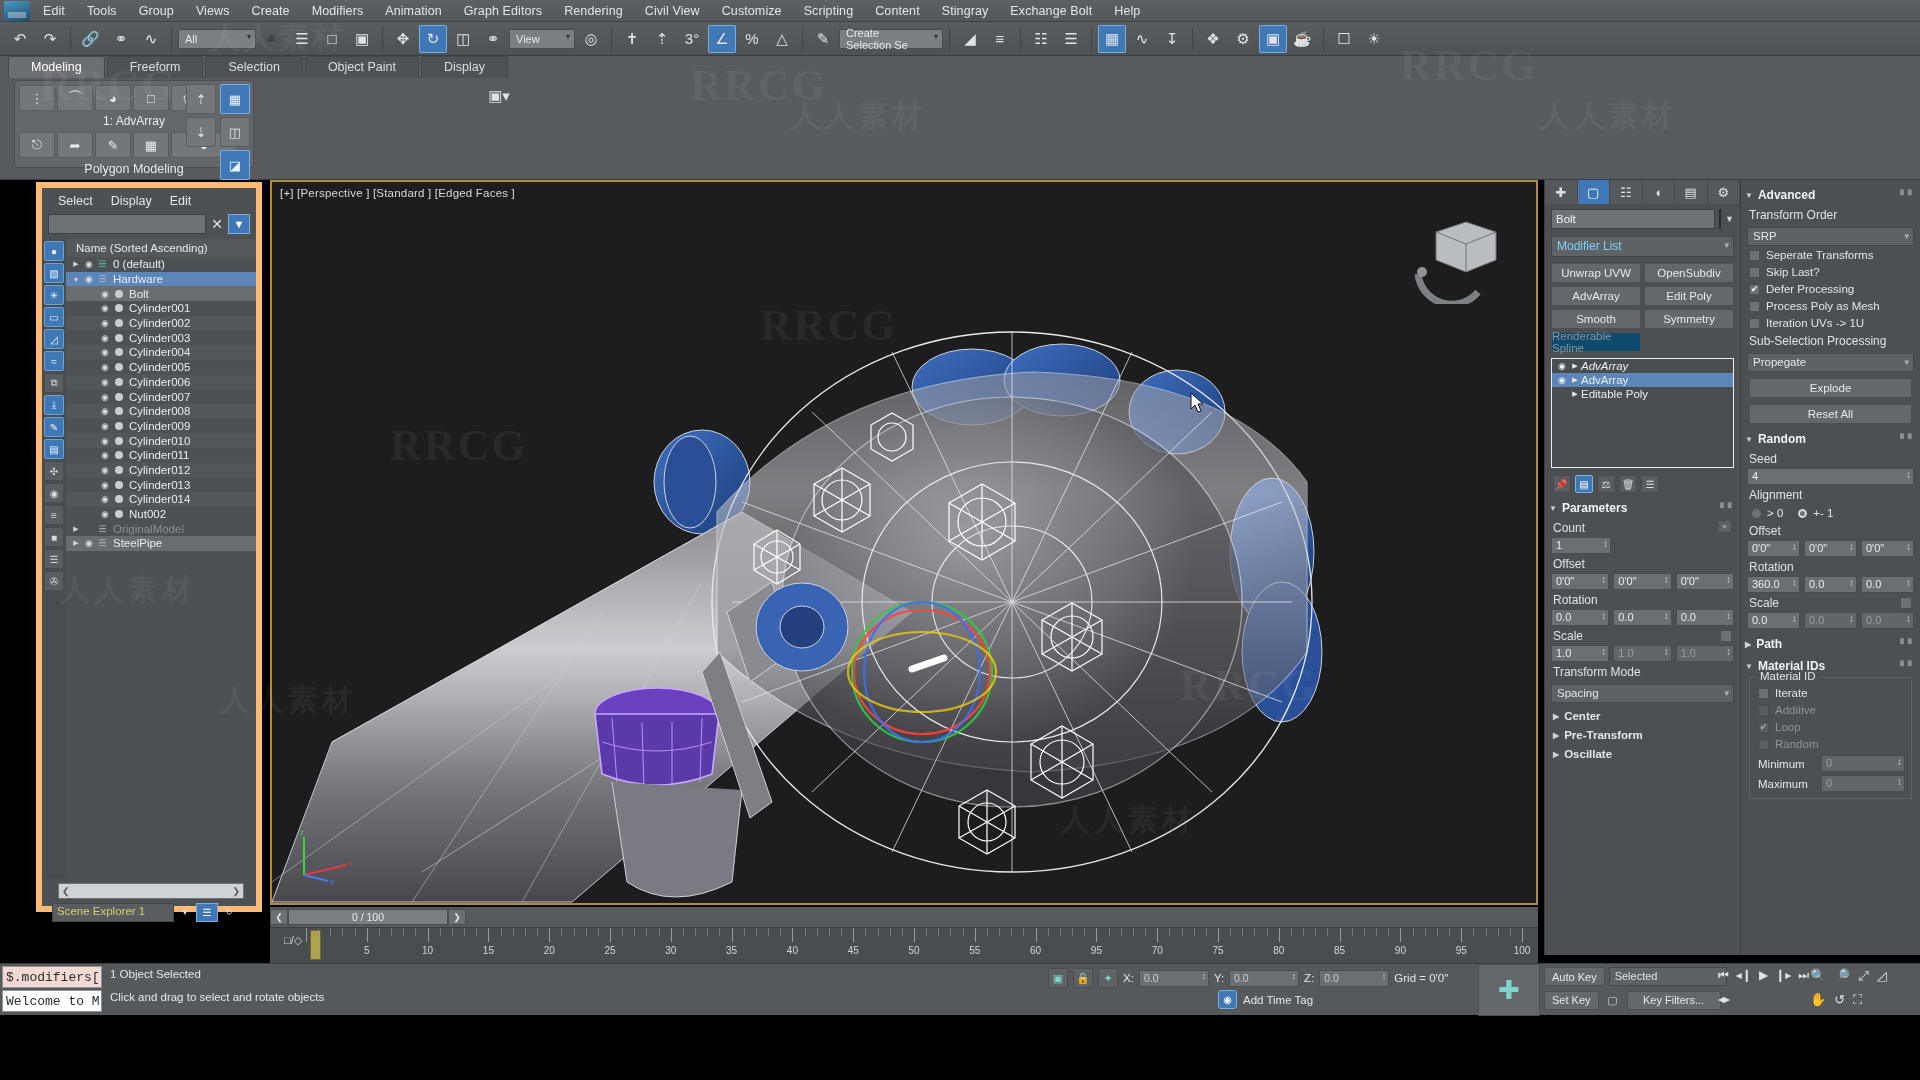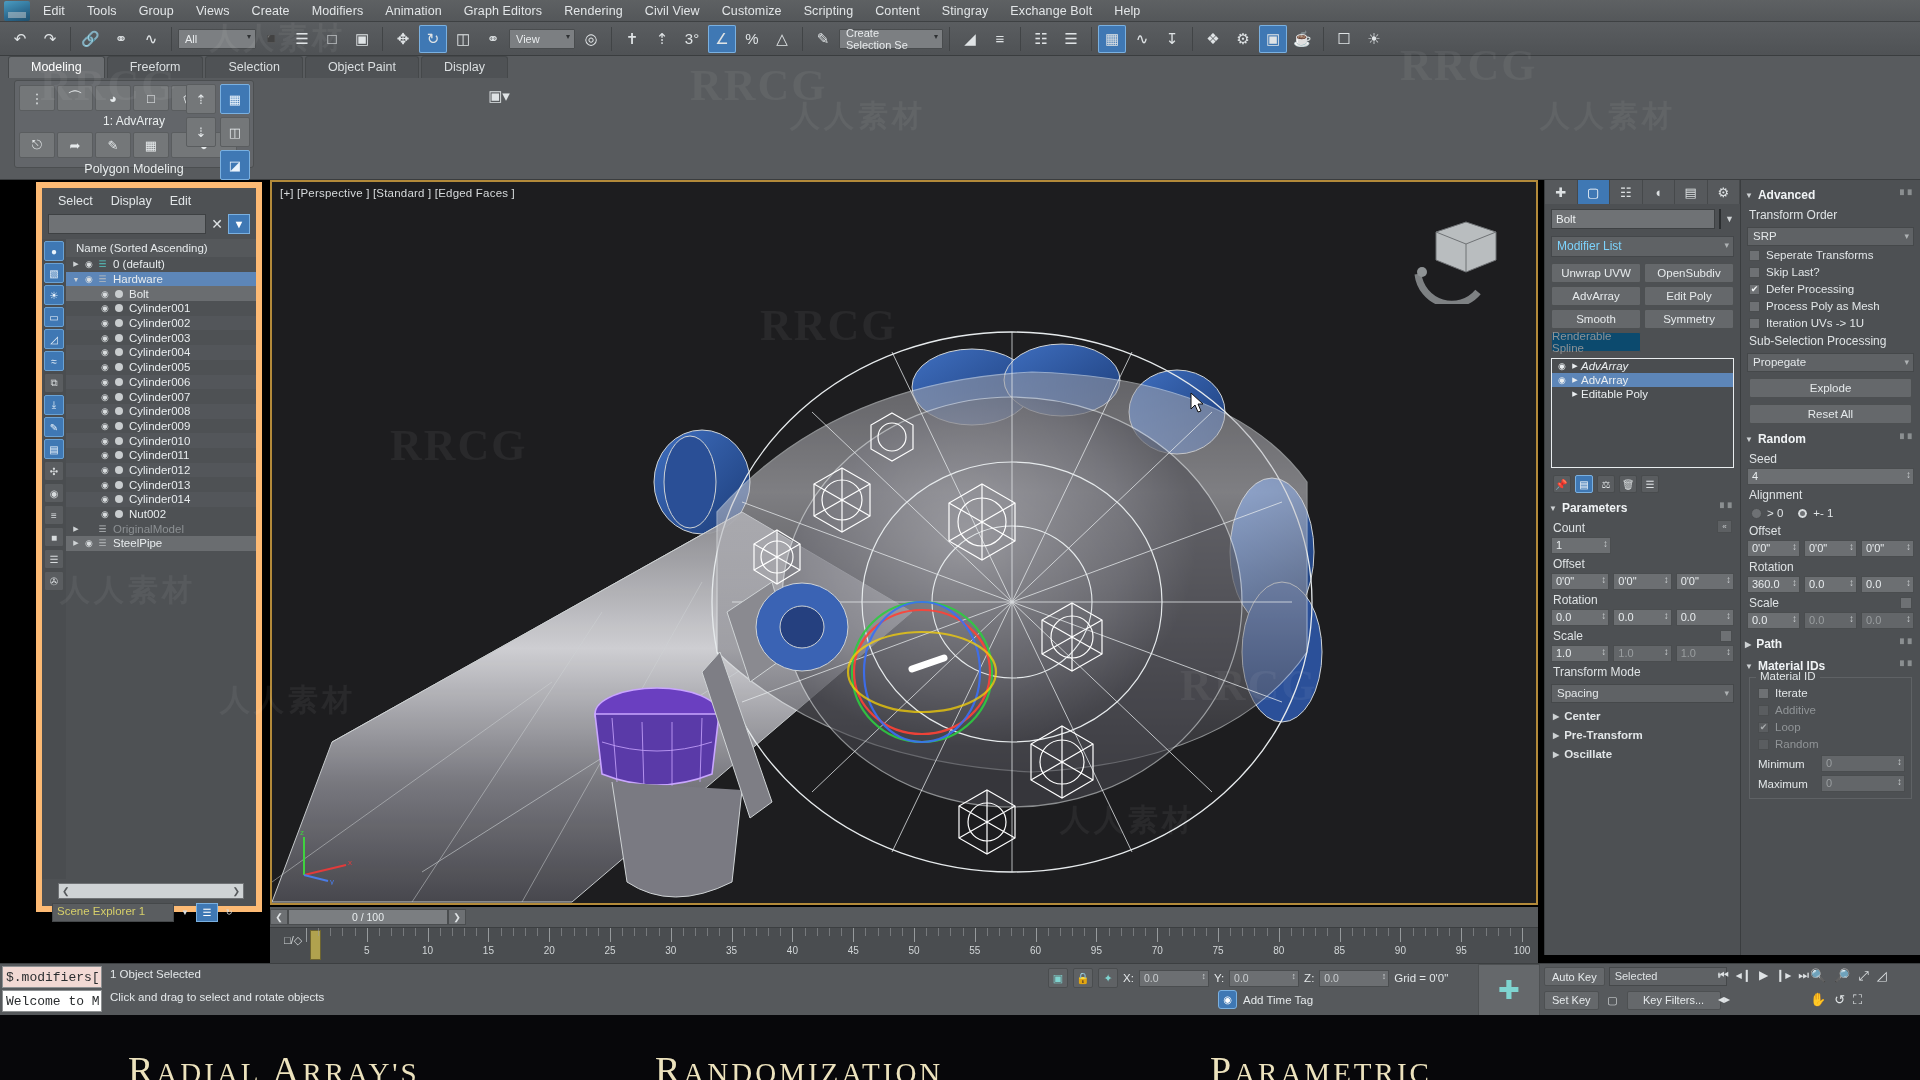--- a/index.html
+++ b/index.html
@@ -1156,28 +1156,20 @@
       <span class="nb">⤢</span>
       <span class="nb">◿</span>
     </div>
     <div style="position:absolute;left:1810px;top:28px;display:flex;gap:8px">
       <span class="nb">✋</span>
       <span class="nb">↺</span>
       <span class="nb">⛶</span>
     </div>
   </div>
 
-  <div class="caption">
-    <div id="caption-items">
-        <div class="cap-t" style="left: 128px; color: rgb(236, 226, 189);">R<span class="small">ADIAL</span> A<span class="small">RRAY'S</span></div>
-        <div class="cap-t" style="left: 655px; color: rgb(236, 226, 189);">R<span class="small">ANDOMIZATION</span></div>
-        <div class="cap-t" style="left: 1210px; color: rgb(236, 226, 189);">P<span class="small">ARAMETRIC</span></div>
-      </div>
-
-  </div>
 
   <div class="wm rrcg" style="left:40px;top:60px">RRCG</div>
   <div class="wm cn" style="left:210px;top:18px">人人素材</div>
   <div class="wm rrcg" style="left:690px;top:60px">RRCG</div>
   <div class="wm cn" style="left:790px;top:96px">人人素材</div>
   <div class="wm rrcg" style="left:1400px;top:40px">RRCG</div>
   <div class="wm cn" style="left:1540px;top:96px">人人素材</div>
   <div class="wm rrcg" style="left:390px;top:420px">RRCG</div>
   <div class="wm cn" style="left:60px;top:570px">人人素材</div>
   <div class="wm rrcg" style="left:1180px;top:660px">RRCG</div>

